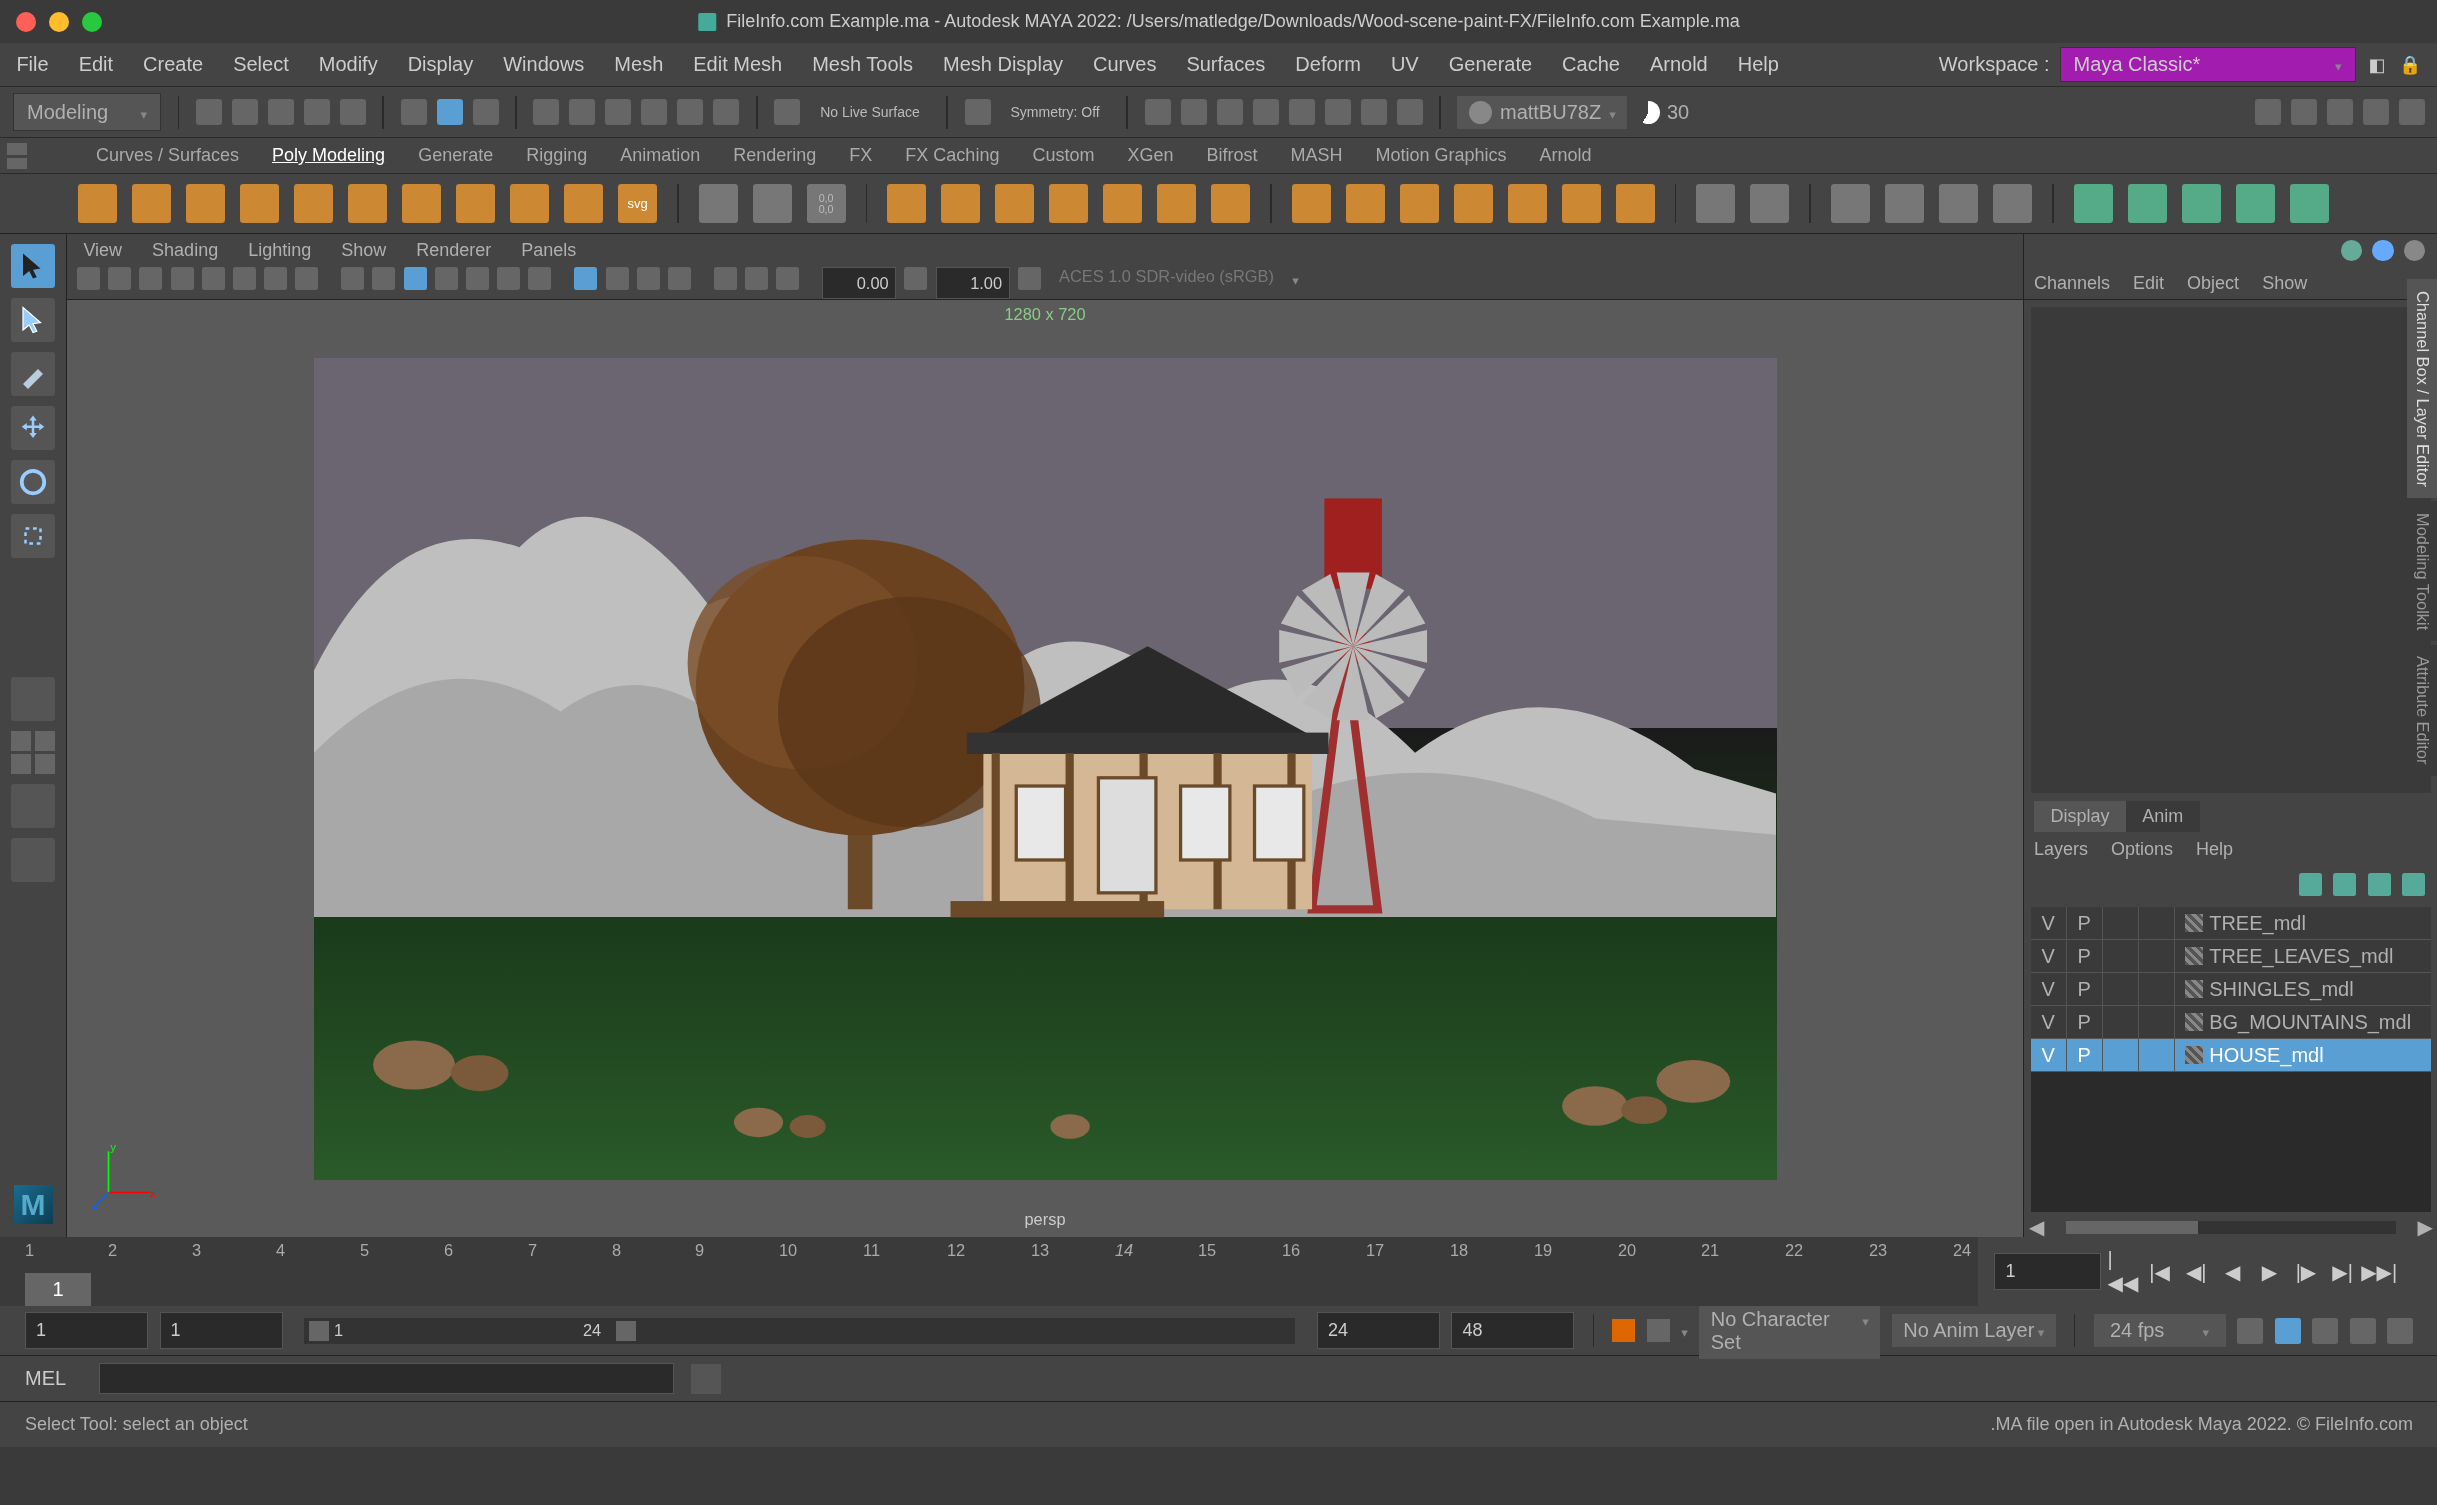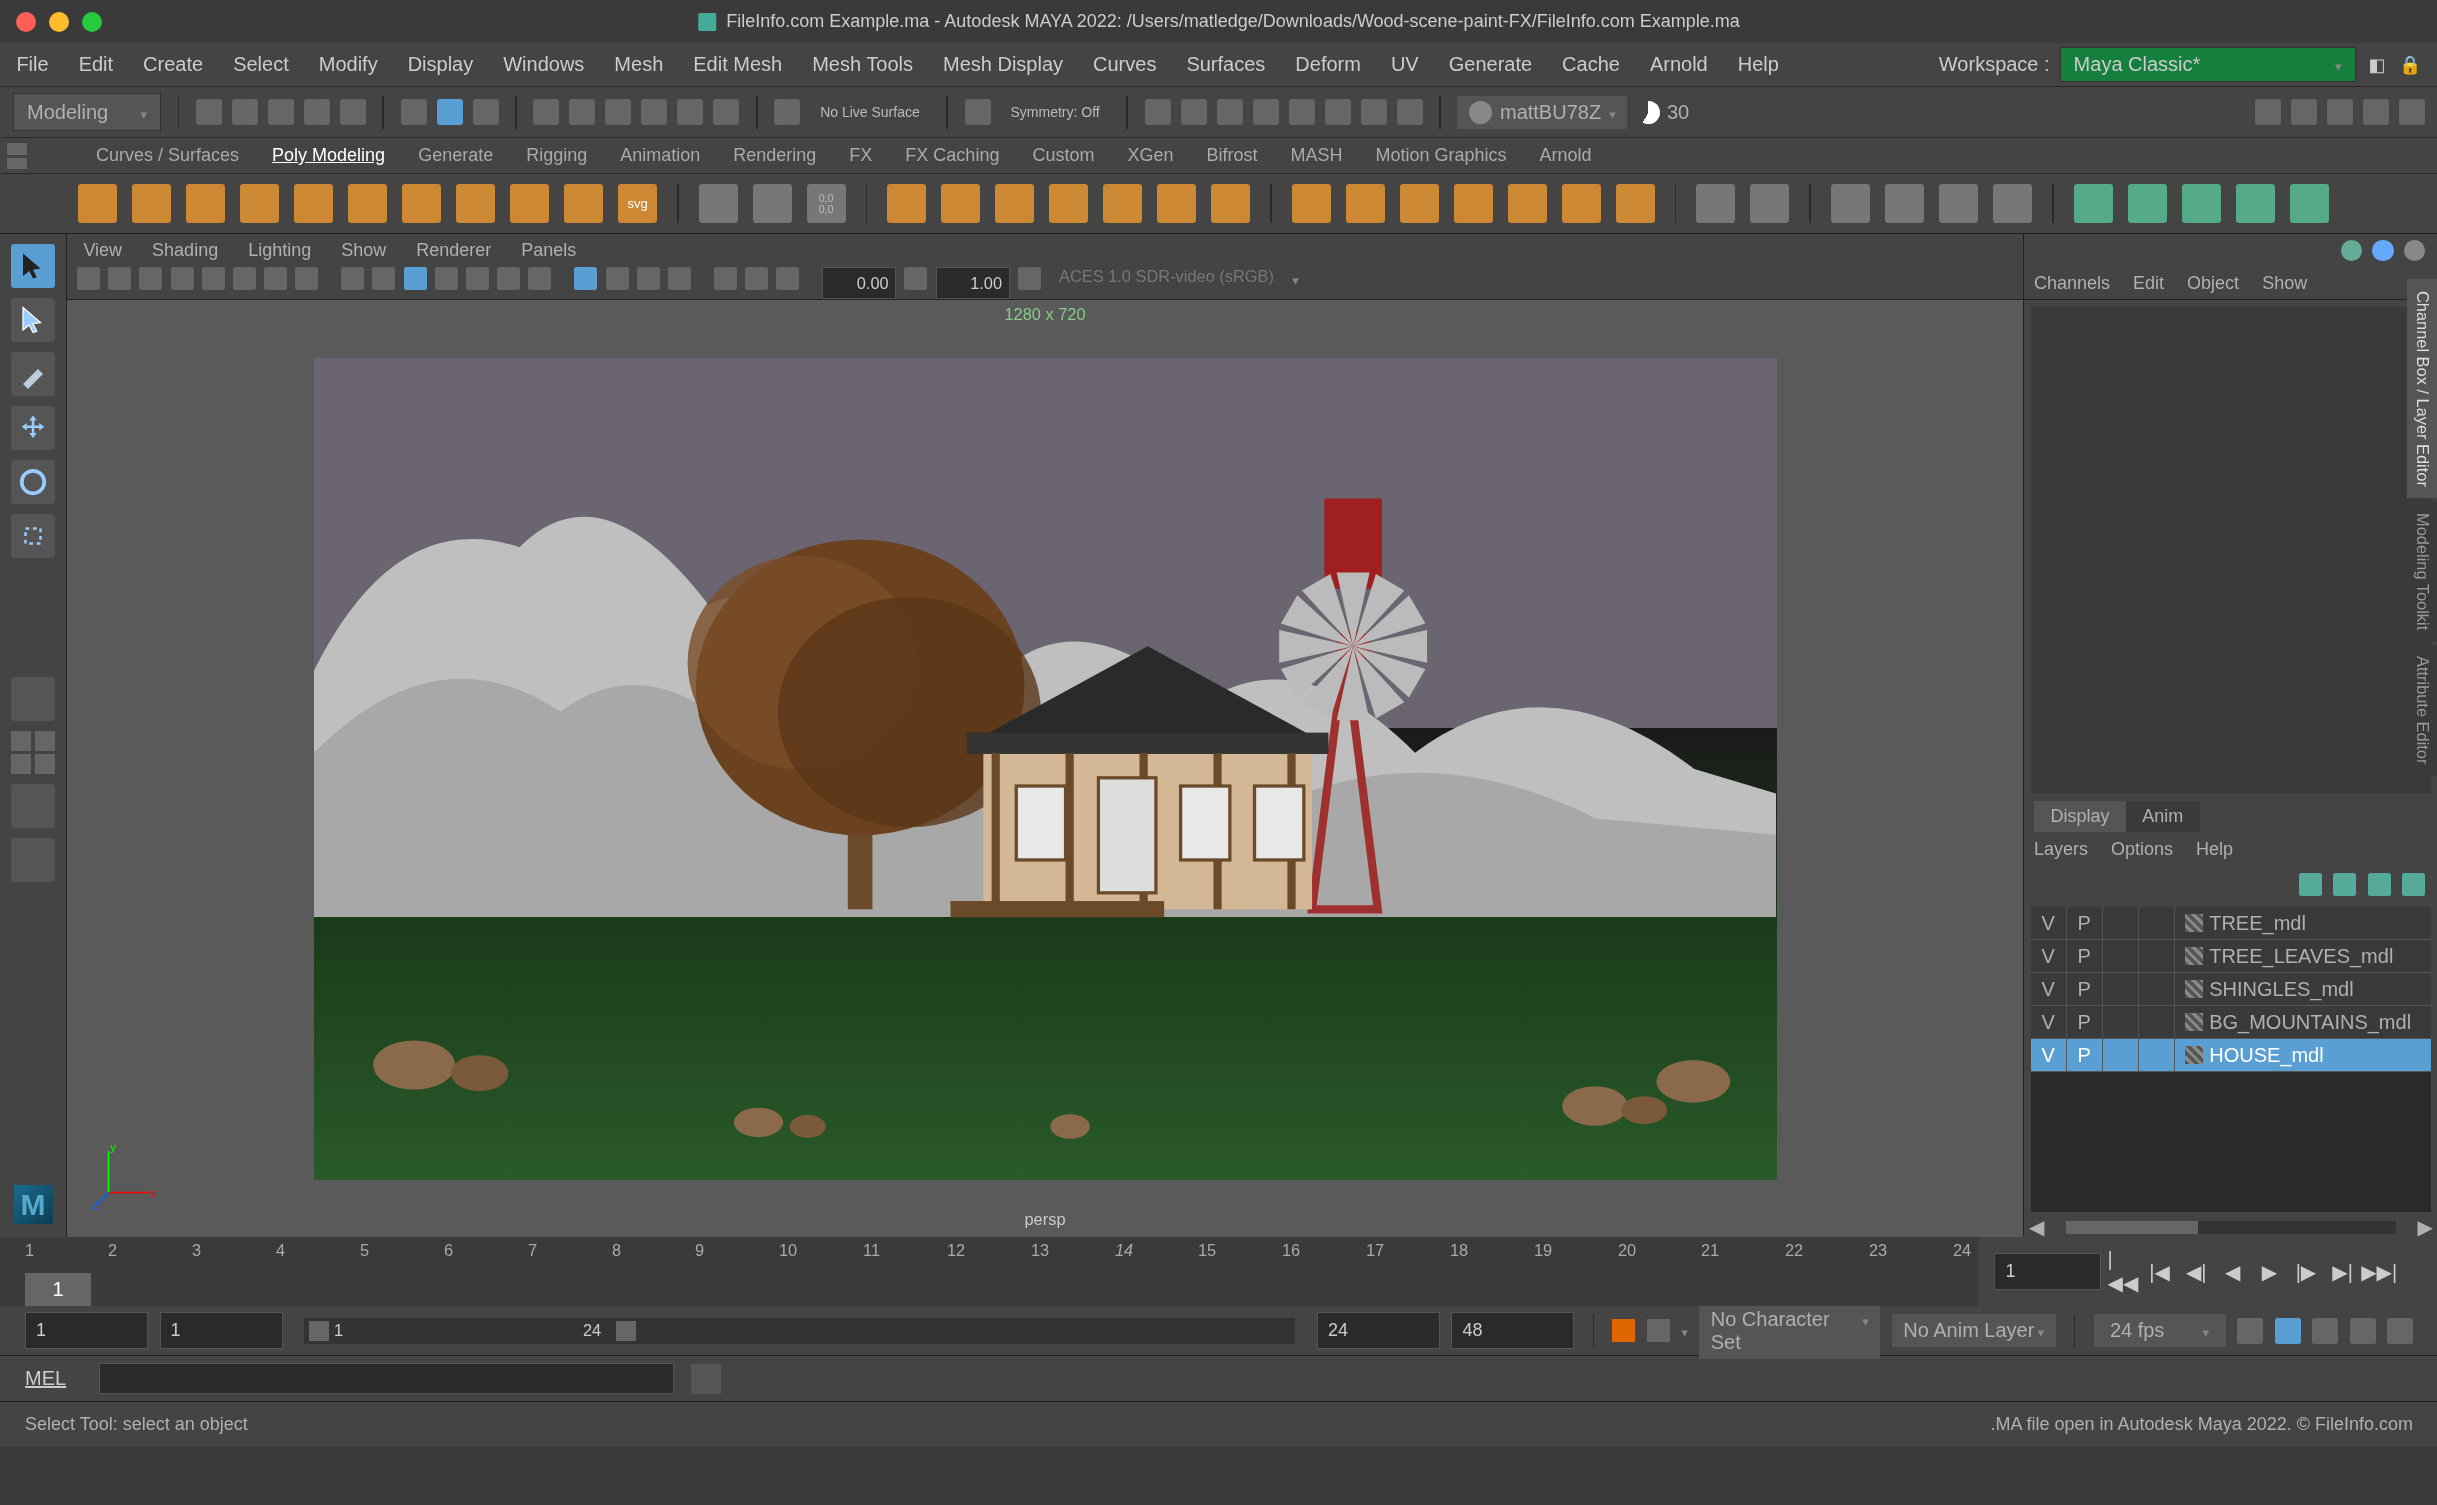--- a/index.html
+++ b/index.html
@@ -10,21 +10,21 @@
 .tl { width: 20px; height: 20px; border-radius: 50%; }
 .tl.red { background: #ff5f56; }
 .tl.yellow { background: #ffbd2e; }
 .tl.green { background: #27c93f; }
 .title-text { position: absolute; left: 50%; transform: translateX(-50%); font-size: 18px; color: #ccc; display: flex; align-items: center; gap: 10px; }
 .title-icon { width: 18px; height: 18px; background: #4a9; border-radius: 1.6px; }
 
 .menubar { height: 43px; background: #444444; display: flex; align-items: center; padding: 0 16.4px; gap: 30px; font-size: 20px; color: #ccc; position: relative; }
 .menubar > span { cursor: pointer; }
 .workspace-group { position: absolute; right: 16.4px; display: flex; align-items: center; gap: 10px; }
-.workspace-dd { background: #15803d; padding: 5px 13px; border: 0.8px solid #333; width: 296px; display: flex; justify-content: space-between; align-items: center; }
+.workspace-dd { background: #a21caf; padding: 5px 13px; border: 0.8px solid #333; width: 296px; display: flex; justify-content: space-between; align-items: center; }
 .lock-icon { width: 23px; height: 23px; display: flex; align-items: center; justify-content: center; font-size: 18px; }
 
 .statusline { height: 51px; background: #444444; display: flex; align-items: center; padding: 0 13px; gap: 10px; border-top: 0.8px solid #2a2a2a; }
 .dropdown { background: #555; border: 0.8px solid #333; padding: 6.6px 13px; width: 148px; display: flex; justify-content: space-between; align-items: center; }
 .sep { width: 1.6px; height: 33px; background: #2a2a2a; margin: 0 6.6px; }
 .tb-icon { width: 26px; height: 26px; background: #666; border-radius: 3.3px; }
 .tb-icon.active { background: #5a9fd4; }
 .no-live { color: #bbb; font-size: 14px; padding: 0 10px; }
 .user-chip { background: #555; padding: 5px 11.5px; display: flex; align-items: center; gap: 8.2px; }
 .user-avatar { width: 23px; height: 23px; background: #888; border-radius: 50%; }
@@ -111,21 +111,21 @@
 .key-icon { width: 23px; height: 23px; background: #d60; }
 .char-dd { background: #555; padding: 5px 11.5px; width: 181px; display: flex; justify-content: space-between; gap: 12px; }
 .anim-dd { background: #555; padding: 5px 11.5px; width: 164px; display: flex; justify-content: space-between; }
 .fps-dd { background: #555; padding: 5px 16.4px; width: 132px; display: flex; justify-content: space-between; }
 .right-time-icons { display: flex; gap: 11.5px; align-items: center; }
 .rti { width: 26px; height: 26px; background: #666; border-radius: 2.5px; }
 .rti.blue { background: #5a9fd4; }
 .pb-btn { width: 30px; height: 30px; display: flex; align-items: center; justify-content: center; color: #ccc; font-size: 20px; }
 
 .cmdline-area { height: 46px; background: #444444; display: flex; align-items: center; padding: 0 25px; gap: 16.4px; border-top: 0.8px solid #222; }
-.cmd-label { color: #ccc; width: 58px; text-decoration: underline; }
+.cmd-label { color: #ccc; width: 58px; }
 .cmd-input { background: #2a2a2a; border: 0.8px solid #555; width: 575px; height: 31px; }
 .cmd-result { background: #333; flex: 1; height: 31px; padding: 5px 10px; color: #ccc; font-size: 18px; display: flex; align-items: center; }
 .cmd-icon { width: 30px; height: 30px; background: #555; }
 
 .helpline { height: 46px; background: #444444; display: flex; align-items: center; justify-content: space-between; padding: 0 25px; font-size: 18px; border-top: 0.8px solid #222; }
 
 .chev::after { content: "▾"; font-size: 13px; color: #888; }
 </style>
 </head>
 <body>

